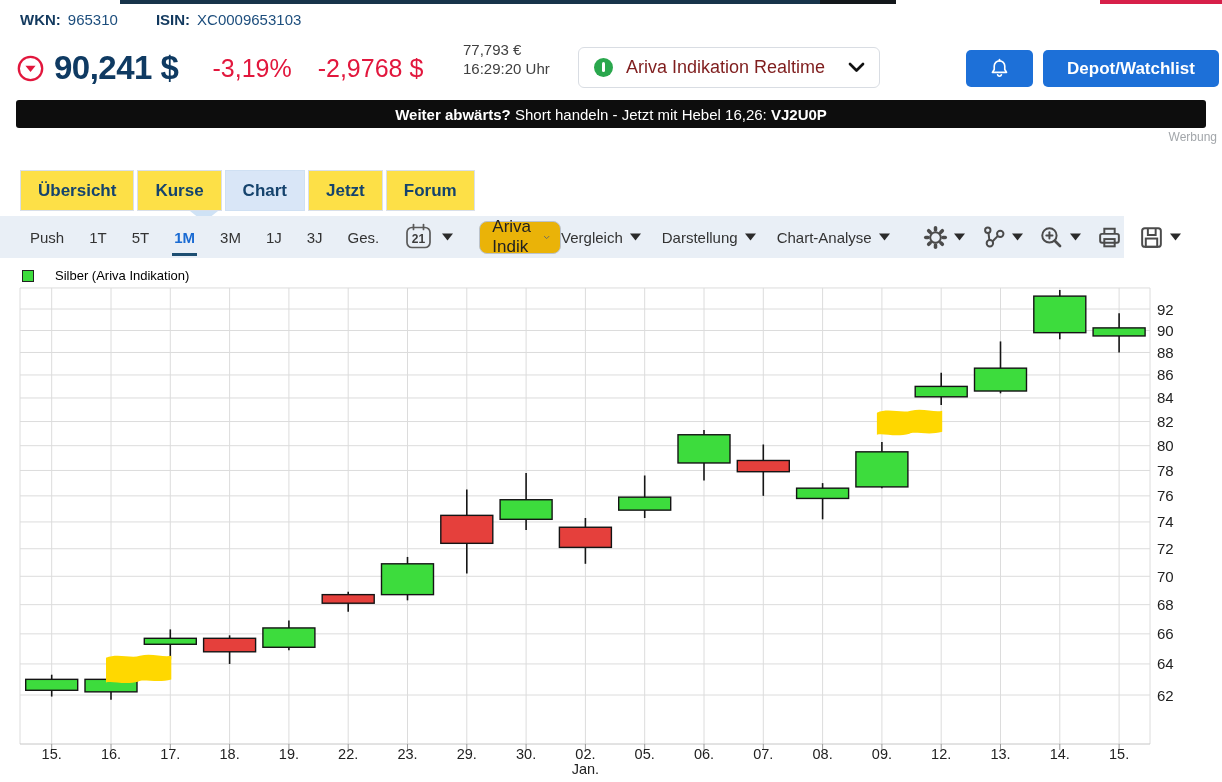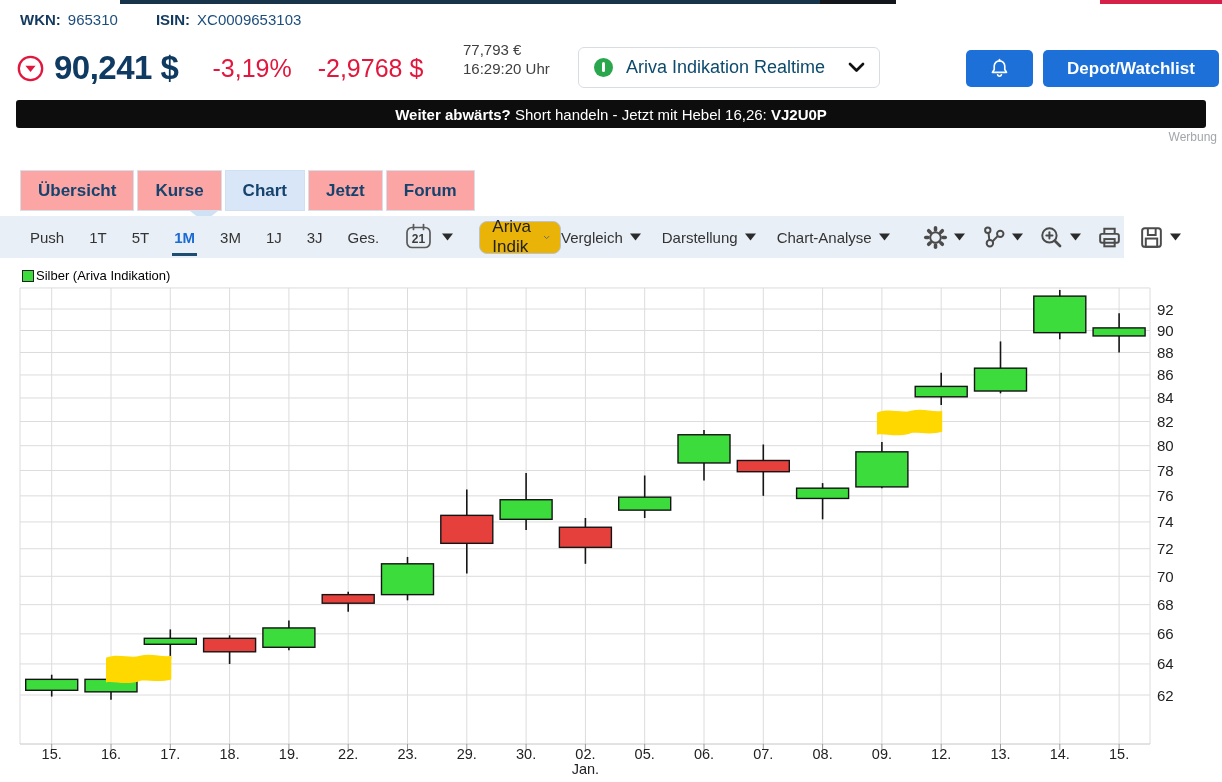--- a/index.html
+++ b/index.html
@@ -24,58 +24,58 @@
   .price-value{font-size:33px;font-weight:bold;color:#0f3a62;margin-left:10px;letter-spacing:-.5px;}
   .chg{font-size:25px;color:var(--red,#e2173d);}
   .chg.pct{margin-left:34px;}
   .chg.abs{margin-left:26px;}
   .eur-block{position:absolute;left:463px;top:40px;font-size:15px;color:#404040;line-height:19px;}
   .quote-select{position:absolute;left:578px;top:47px;width:302px;height:41px;box-sizing:border-box;
     border:1px solid #d9dde3;border-radius:6px;background:#fff;display:flex;align-items:center;
     padding:0 14px 0 15px;gap:13px;cursor:pointer;}
   .status-dot{width:19px;height:19px;border-radius:50%;background:#2aa74d;position:relative;flex:none;}
   .status-dot::after{content:"";position:absolute;left:8px;top:4px;width:3px;height:10px;border-radius:2px;background:#fff;}
-  .quote-label{font-size:18px;color:#0c4a6e;flex:1;white-space:nowrap;}
+  .quote-label{font-size:18px;color:#7f1d1d;flex:1;white-space:nowrap;}
   .btn{position:absolute;top:50px;height:37px;background:var(--accent,#1d70d8);border-radius:5px;
     display:flex;align-items:center;justify-content:center;cursor:pointer;}
   .btn.bell{left:966px;width:67px;}
   .btn.depot{left:1043px;width:176px;color:#fff;font-size:17px;font-weight:bold;}
 
   
   .ad-banner{position:absolute;left:16px;top:100px;width:1190px;height:28px;background:var(--banner,#0d0d0d);
     border-radius:3px;color:#fff;font-size:15px;display:flex;align-items:center;justify-content:center;cursor:pointer;}
   .ad-banner span{white-space:pre;}
   .ad-bold{font-weight:bold;}
   .werbung{position:absolute;top:130px;right:5px;font-size:12px;color:#a2a6aa;}
 
   
   .tabs{position:absolute;top:170px;left:20px;display:flex;gap:3px;}
   .tab{height:41px;box-sizing:border-box;padding:0 17px;display:flex;align-items:center;
-    border:1px solid #d9dfe9;background:#fca5a5;font-size:17px;font-weight:bold;color:#15436d;cursor:pointer;}
+    border:1px solid #d9dfe9;background:#fde047;font-size:17px;font-weight:bold;color:#15436d;cursor:pointer;}
   .tab.active{background:var(--tab-active,#d9e6f7);border-color:#cfe0f3;}
   .tab-pointer{position:absolute;top:211px;left:190px;width:0;height:0;
     border-left:14px solid transparent;border-right:14px solid transparent;border-top:11px solid #cfe2f5;}
 
   
   .chart-toolbar{position:absolute;top:216px;left:0;width:1124px;height:42px;background:var(--toolbar,#e9eff6);
     display:flex;align-items:center;box-sizing:border-box;padding:0 14px 0 30px;font-size:15px;color:#333;}
   .ranges{display:flex;align-items:center;gap:25px;}
   .range-item{cursor:pointer;position:relative;}
   .range-item.active{color:#1a6bd3;font-weight:bold;}
   .range-item.active::after{content:"";position:absolute;left:-2px;right:-2px;bottom:-10px;height:3px;background:#1d4e72;}
   .cal-group{display:flex;align-items:center;gap:8px;margin-left:24px;cursor:pointer;}
   .instrument-select{margin-left:26px;height:31px;background:#eab308;border:1px solid #bcc3cc;border-radius:8px;
     display:flex;align-items:center;gap:6px;padding:0 10px 0 12px;font-size:17px;color:#222;cursor:pointer;}
   .menus{display:flex;align-items:center;gap:21px;margin-left:auto;}
   .menu-item{display:flex;align-items:center;gap:7px;cursor:pointer;white-space:nowrap;}
   .icon-group{display:flex;align-items:center;gap:15px;margin-left:32px;}
   .icon-btn{display:flex;align-items:center;gap:5px;cursor:pointer;}
 
   
-  .legend{position:absolute;top:268px;left:22px;display:flex;align-items:center;gap:2px;font-size:13px;color:#000;}
+  .legend{position:absolute;top:268px;left:22px;display:flex;align-items:center;gap:21px;font-size:13px;color:#000;}
   .legend-swatch{width:12px;height:12px;box-sizing:border-box;border:1px solid #222;background:var(--green,#3ddc3d);}
   #chart-svg{position:absolute;top:266px;left:0;}
 </style>
 </head>
 <body>
 
 <div class="strip navy"></div>
 <div class="strip black"></div>
 <div class="strip red"></div>
 

